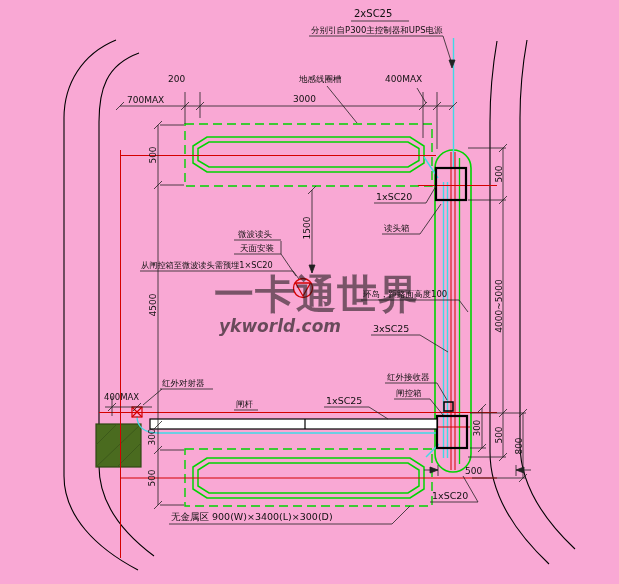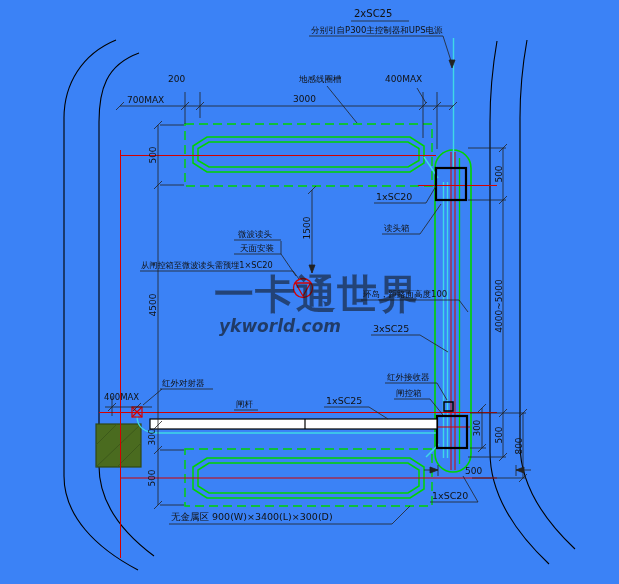--- a/index.html
+++ b/index.html
@@ -1,16 +1,16 @@
 <!DOCTYPE html>
 <html><head>
 <meta charset="utf-8">
 <style>
   html,body{margin:0;padding:0;background:#ffffff;}
-  #stage{position:relative;width:619px;height:584px;background:#3b82f6;overflow:hidden;
+  #stage{position:relative;width:619px;height:584px;background:#f9a8d4;overflow:hidden;
          font-family:"DejaVu Sans",sans-serif;}
   svg text{fill:#111;font-family:"DejaVu Sans",sans-serif;}
   .dim{font-size:9px;}
   .dimS{font-size:8.5px;}
   .lbl{font-size:8.5px;}
   .lblL{font-size:9.5px;}
   .wm-cn{font-size:40px;font-weight:bold;letter-spacing:1px;}
   .wm-url{font-size:17px;font-weight:bold;font-style:italic;}
 </style>
 </head>

